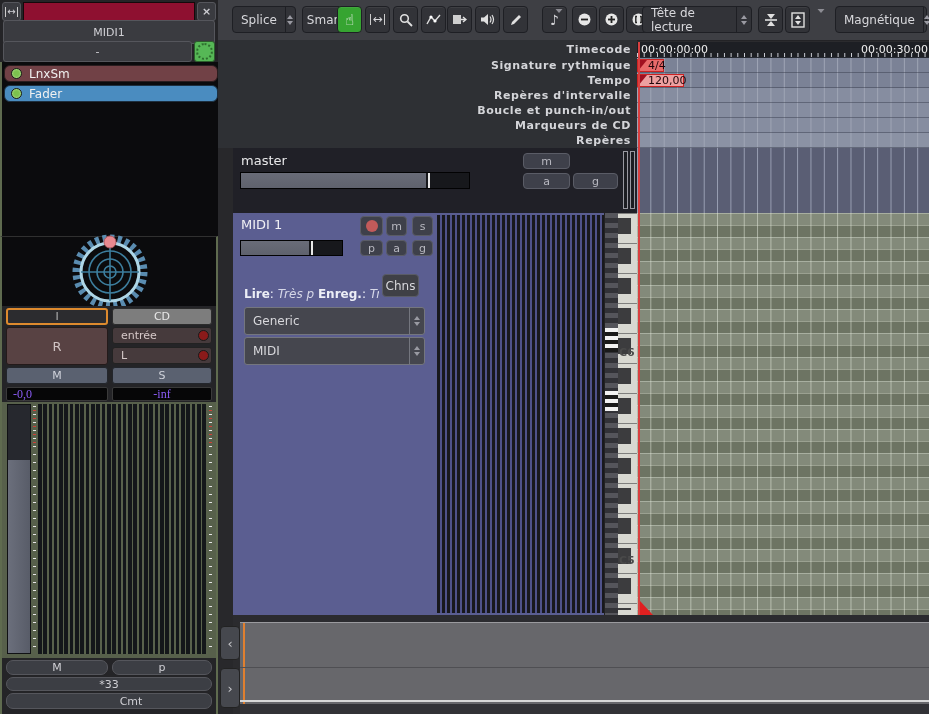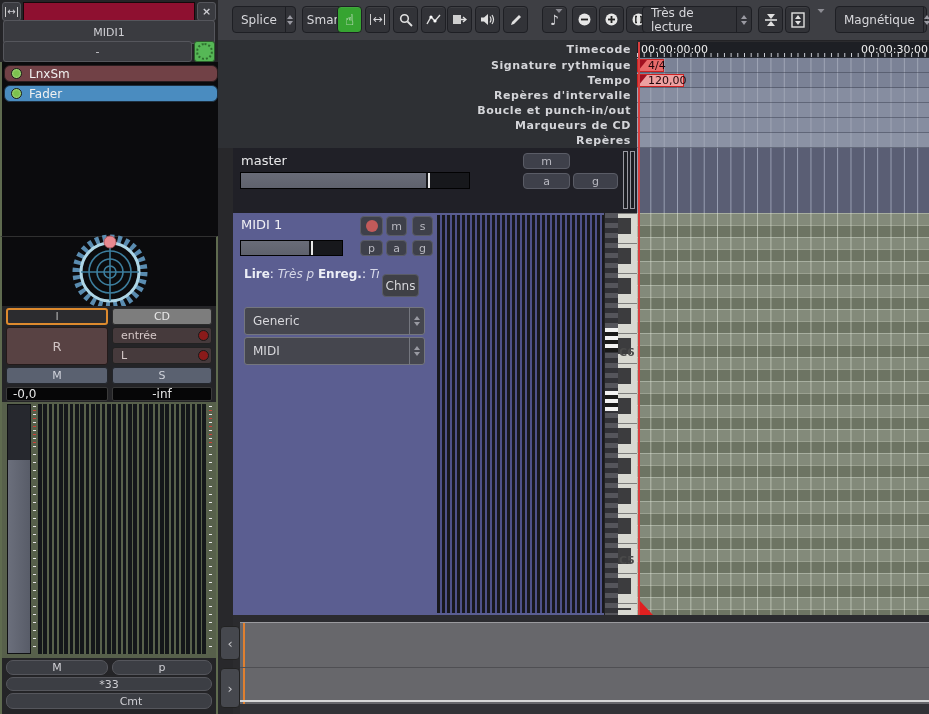--- a/index.html
+++ b/index.html
@@ -8,22 +8,22 @@
   .abs{position:absolute;}
   
   #strip{left:0;top:0;width:218px;height:714px;background:#242427;}
   .strip-body{left:0;top:60px;width:214px;border-left:2px solid #5f6b4f;border-right:2px solid #5f6b4f;}
   .sqbtn{display:flex;align-items:center;justify-content:center;background:#3a3b40;
          border:1px solid #55565c;border-radius:3px;color:#cfcfd4;font-size:11px;box-sizing:border-box;}
   .pill{border-radius:6px;display:flex;align-items:center;font-size:12px;color:#f0f0f0;padding:0 6px;box-sizing:border-box;}
   .led{width:9px;height:9px;border-radius:50%;margin-right:7px;border:1px solid #1a1a1a;}
   .led.green{background:#7cc24e;box-shadow:inset 0 0 2px #dfffbf;}
   .led.red{background:#8a1a1a;margin:0 2px 0 auto;}
-  .valuebox{background:#060607;border:1px solid #3a3a3a;color:#e5e5e5;font-size:12px;
-            display:flex;align-items:center;justify-content:center;border-radius:2px;box-sizing:border-box;}
+  .valuebox{background:#060607;border:1px solid #3a3a3a;color:#8b5cf6;font-size:12px;
+            display:flex;align-items:center;justify-content:center;border-radius:2px;box-sizing:border-box;font-family:Liberation Serif, serif;}
   .meterticksL,.meterticksR{width:3px;background:
       repeating-linear-gradient(180deg,#e6e6e6 0 1px,transparent 1px 8px);}
   
   #toolbar{left:218px;top:0;width:801px;height:40px;background:#3e3f44;border-bottom:1px solid #232326;}
   .tbtn{display:flex;align-items:center;justify-content:center;height:27px;background:#323338;
         border:1px solid #1e1f24;border-radius:4px;color:#d8d8dc;font-size:12px;box-sizing:border-box;
         box-shadow:inset 0 1px rgba(255,255,255,.06);}
   .tbtn.active{background:#36a431;color:#0c2a0c;}
   .combo{display:flex;align-items:stretch;height:27px;background:#323338;border:1px solid #1e1f24;
          border-radius:4px;color:#d8d8dc;font-size:12px;box-sizing:border-box;}
@@ -254,21 +254,21 @@
       </svg>
     </div>
     <div class="tbtn abs" style="left:408px;top:6px;width:25px;">
       <svg class="ic" width="16" height="16" viewBox="0 0 16 16">
         <circle cx="7.5" cy="7.5" r="6" fill="#e6e6e6"></circle>
         <path d="M6 4.5 H4.8 V10.5 H6 M9 4.5 h1.2 V10.5 H9" fill="none" stroke="#222" stroke-width="1.4"></path>
       </svg>
     </div>
 
     <div class="combo abs" style="left:424px;top:6px;width:110px;">
-      <span class="txt">Très de lecture</span>
+      <span class="txt">Tête de lecture</span>
       <span class="spin">
           <i class="arr-up"></i>
           <i class="arr-dn"></i>
         </span>
     </div>
 
     <div class="tbtn abs" style="left:540px;top:6px;width:25px;">
       <svg class="ic" width="14" height="16" viewBox="0 0 14 16">
         <polygon points="7,7 3,2 11,2" fill="#e0e0e0"></polygon>
           <polygon points="7,9 3,14 11,14" fill="#e0e0e0"></polygon>
@@ -362,21 +362,21 @@
     <div class="mbtn abs" style="left:127px;top:27px;width:23px;height:16px;">
         <span>p</span>
       </div>
     <div class="mbtn abs" style="left:153px;top:27px;width:21px;height:16px;">
         <span>a</span>
       </div>
     <div class="mbtn abs" style="left:179px;top:27px;width:21px;height:16px;">
         <span>g</span>
       </div>
 
-    <div class="abs" style="left:11px;top:54px;font-size:12px;color:#eceef6;white-space:nowrap;width:135px;overflow:hidden;">
+    <div class="abs" style="left:11px;top:74px;font-size:12px;color:#eceef6;white-space:nowrap;width:135px;overflow:hidden;">
       <b>Lire</b><span>: </span><i style="color:#d6d8e8;">Très p</i>
       <b>Enreg.</b><span>: </span><i style="color:#d6d8e8;">Tr</i>
     </div>
     <div class="mbtn abs" style="left:149px;top:61px;width:37px;height:23px;background:#3f4046;font-size:12px;color:#d8d8dc;">
       <span>Chns</span>
     </div>
 
     <div class="combo abs" style="left:11px;top:94px;width:181px;height:28px;background:#45464e;border-color:#74767e;border-radius:3px;">
       <span class="txt">Generic</span>
       <span class="spin" style="border-left-color:#74767e;">

